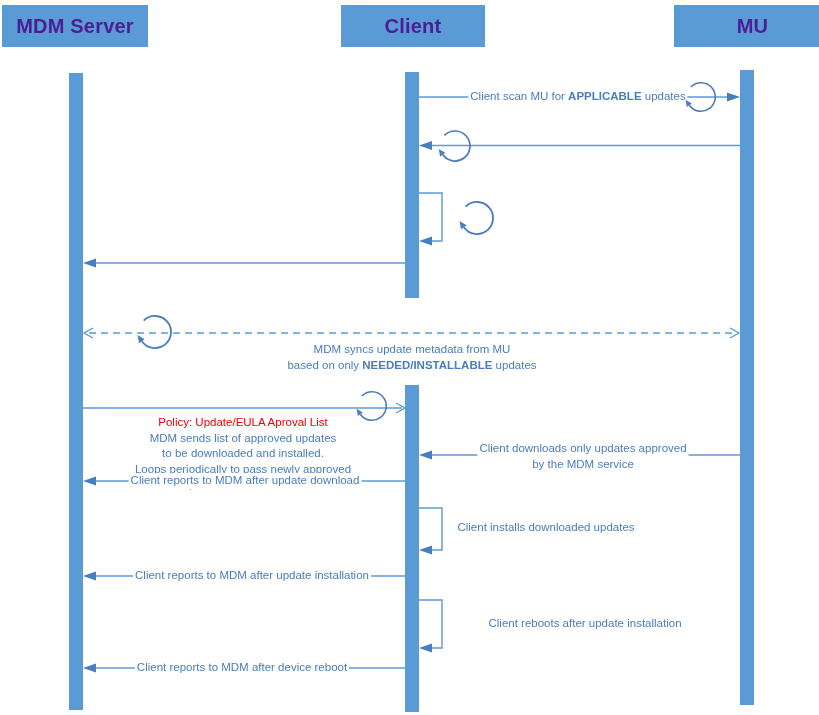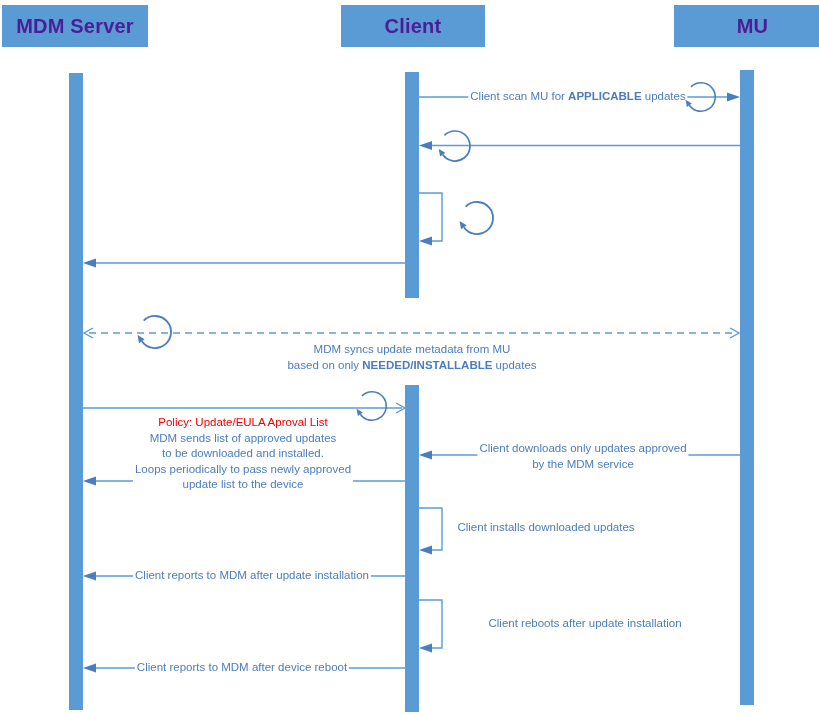--- a/index.html
+++ b/index.html
@@ -87,20 +87,21 @@
   <div class="msg" style="left:578px;top:97px;"><span>Client scan MU for </span><span class="b">APPLICABLE</span><span> updates</span></div>
   <div class="msg" style="left:412px;top:333px;margin-top:24px;"><span>MDM syncs update metadata from MU
 based on only </span><span class="b">NEEDED/INSTALLABLE</span><span> updates</span></div>
   <div class="msg" style="left:243px;top:408px;margin-top:46px;"><span style="color: rgb(238, 0, 0);">Policy: Update/EULA Aproval List</span><span>
 MDM sends list of approved updates
 to be downloaded and installed.
 Loops periodically to pass newly approved
 update list to the device</span></div>
   <div class="msg" style="left:583px;top:456px;"><span>Client downloads only updates approved
 by the MDM service</span></div>
+  <div class="msg" style="left:245px;top:481px;"><span>Client reports to MDM after update download</span></div>
   <div class="msg nobg" style="left:546px;top:528px;"><span>Client installs downloaded updates</span></div>
   <div class="msg" style="left:252px;top:576px;"><span>Client reports to MDM after update installation</span></div>
   <div class="msg nobg" style="left:557px;top:624px;margin-left:28px;"><span>Client reboots after update installation</span></div>
   <div class="msg" style="left:242px;top:668px;"><span>Client reports to MDM after device reboot</span></div>
 
   <svg class="layer icons" width="819" height="715">
     <defs>
       <g id="loopicon">
         <path class="loop-arc" d="M -10.6,-10.6 A 15,15 0 1 1 -12.3,8.6"></path>
         <polygon class="loop-head" points="-16.3,2.9 -9.7,6.8 -14.9,10.4"></polygon>

